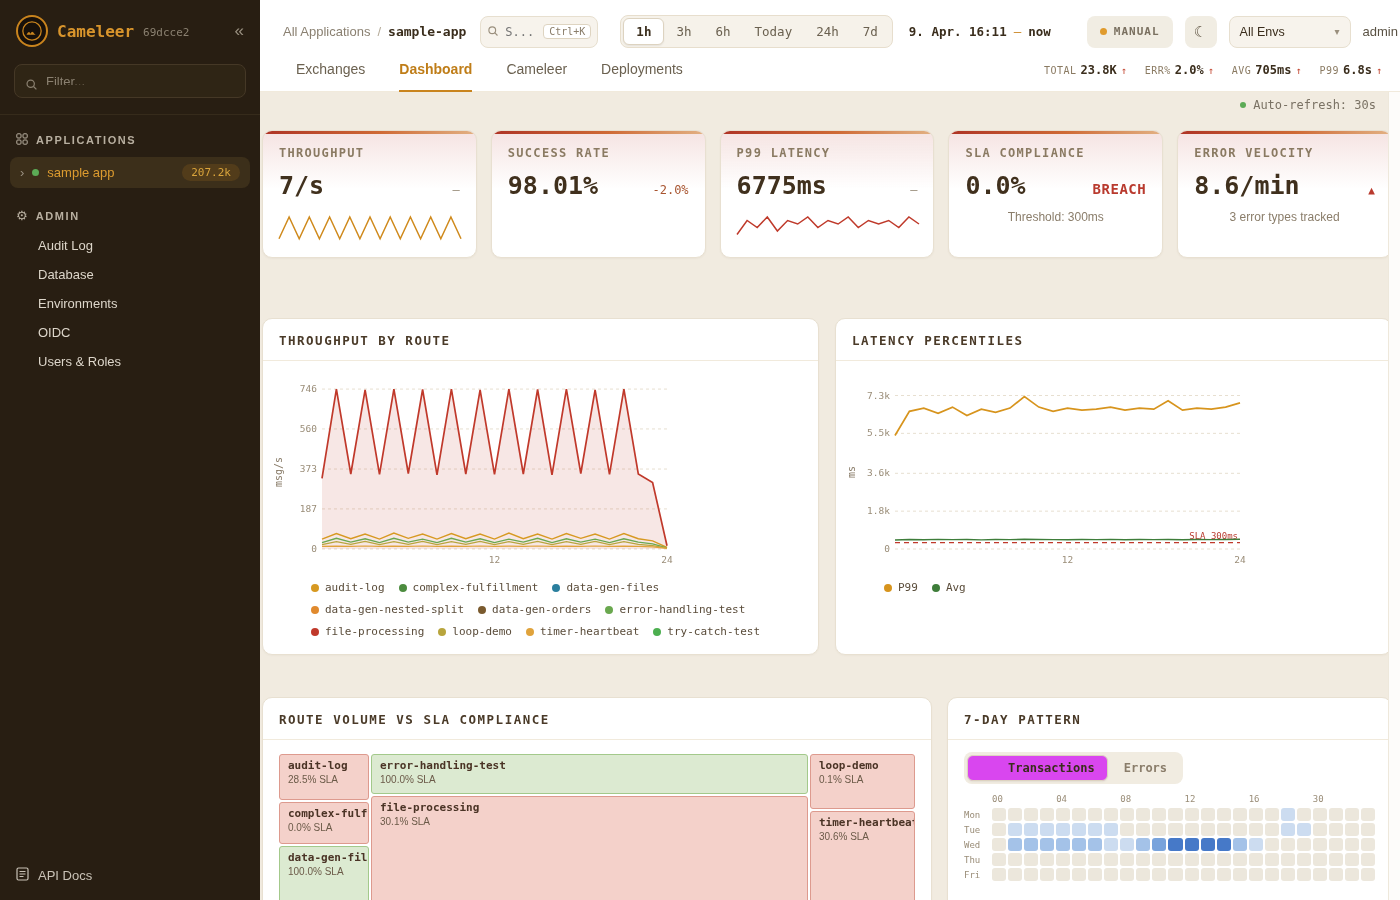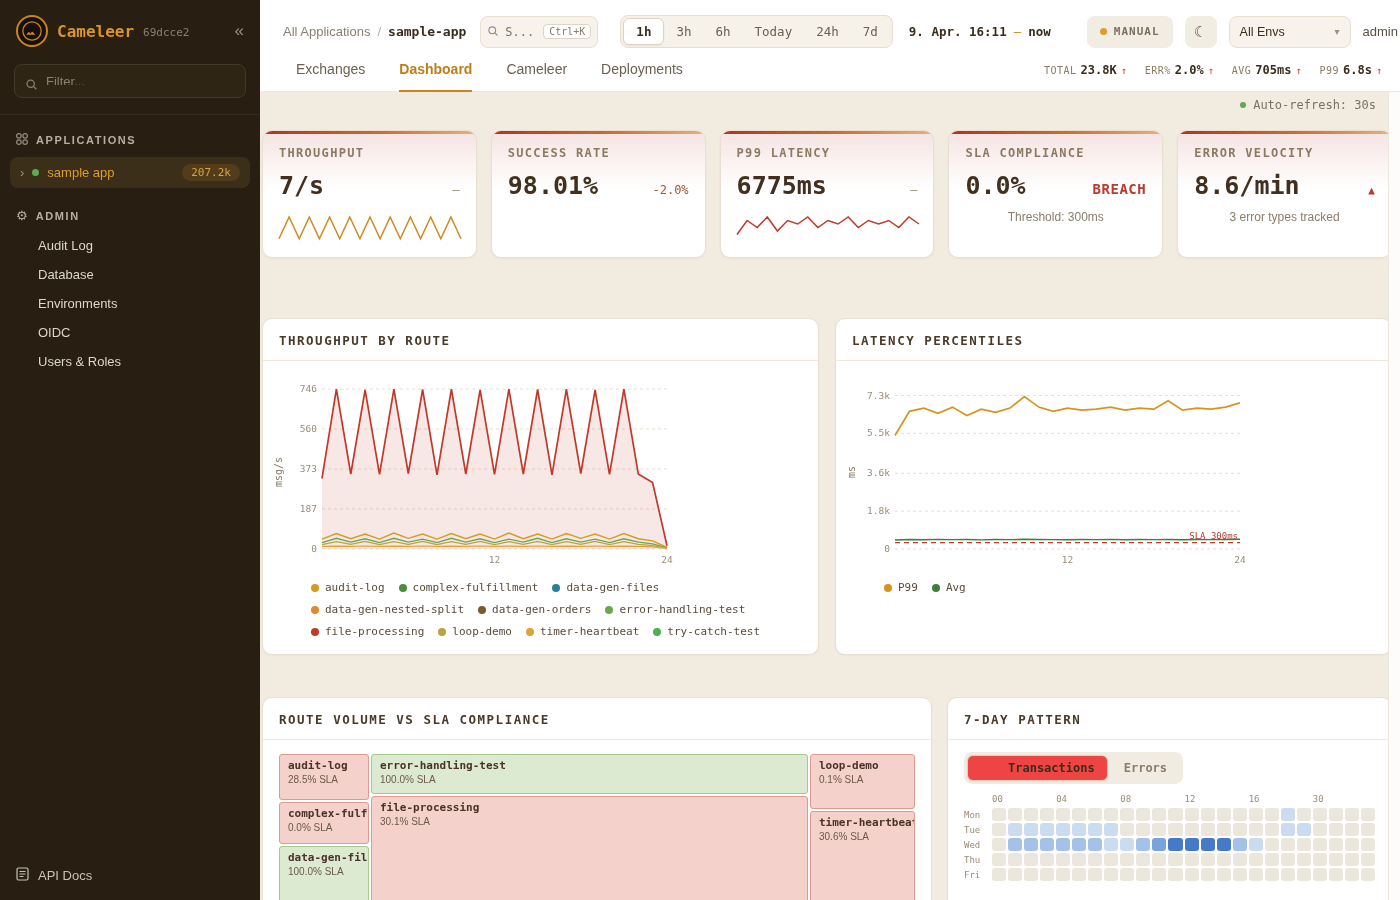--- a/index.html
+++ b/index.html
@@ -92,21 +92,21 @@
   .treemap{position:relative;height:180px;margin:14px 16px;}
   .tm-cell{position:absolute;border-radius:3px;padding:4px 8px;overflow:hidden;cursor:pointer;}
   .tm-cell.bad{background:#f4d1ca;border:1px solid #dd9a8e;}
   .tm-cell.good{background:#dcead1;border:1px solid #a3c98b;}
   .tm-name{font-family:"DejaVu Sans Mono",monospace;font-weight:bold;font-size:11px;color:#4a3325;white-space:nowrap;}
   .tm-sla{font-size:10px;color:#6b5a48;margin-top:2px;white-space:nowrap;}
 
   .toggle-row{margin:12px 16px 8px;}
   .toggle-group{display:inline-flex;background:#f1ece1;border-radius:8px;padding:3px;gap:3px;}
   .toggle{border:1px solid transparent;background:transparent;padding:5px 12px;font-family:"DejaVu Sans Mono",monospace;font-weight:bold;font-size:12px;color:#8a7d6a;border-radius:6px;cursor:pointer;}
-  .toggle.active{background:#ef4444;border-color:#ddd3c0;color:#3a2d1c;box-shadow:0 1px 2px rgba(0,0,0,.06);padding-left:40px;}
+  .toggle.active{background:#d946ef;border-color:#ddd3c0;color:#3a2d1c;box-shadow:0 1px 2px rgba(0,0,0,.06);padding-left:40px;}
   .heatmap{display:grid;grid-template-columns:26px repeat(24,1fr);gap:2px;padding:2px 16px 12px;}
   .hm-cell{height:13px;border-radius:3px;}
   .hm-day{font-family:"DejaVu Sans Mono",monospace;font-size:9px;color:#9a8d78;display:flex;align-items:center;}
   .hm-hour{font-family:"DejaVu Sans Mono",monospace;font-size:9px;color:#9a8d78;height:12px;}
 </style>
 </head>
 <body>
 
 <div class="sidebar">
   <div class="sb-head">

